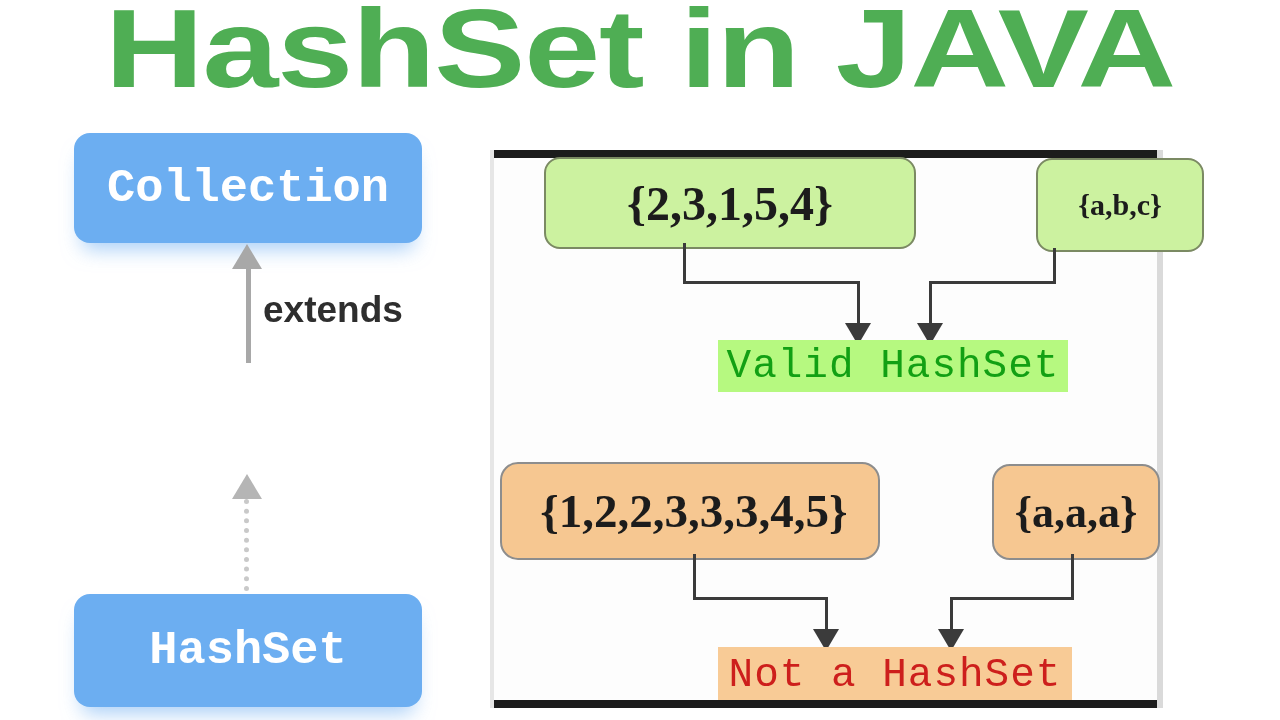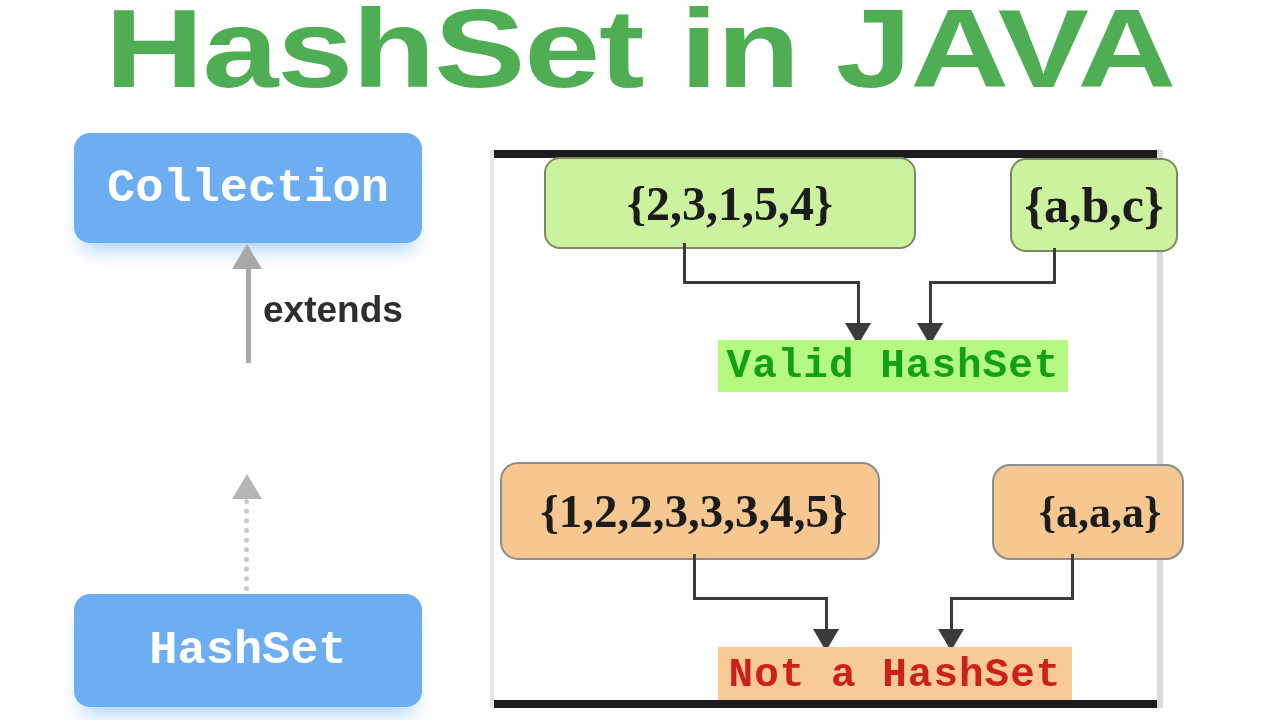--- a/index.html
+++ b/index.html
@@ -55,23 +55,23 @@
   .bar.bottom{bottom:0;}
 
   .setbox{
     position:absolute;display:flex;align-items:center;justify-content:center;
     font-family:"Liberation Serif", serif;font-weight:600;color:var(--set-text);
     white-space:nowrap;
   }
   .setbox.green{background:var(--valid-fill);border:2px solid var(--valid-border);border-radius:16px;margin-left:44px;}
   .setbox.orange{background:var(--invalid-fill);border:2px solid var(--invalid-border);border-radius:18px;}
   .gA{left:6px;top:7px;width:368px;height:88px;font-size:48px;}
-  .gB{left:472px;top:8px;width:164px;height:90px;font-size:50px;}
+  .gB{left:498px;top:8px;width:164px;height:90px;font-size:30px;}
   .oA{left:6px;top:312px;width:368px;height:94px;font-size:47px;padding-left:8px;}
-  .oB{left:498px;top:314px;width:164px;height:92px;font-size:44px;padding-left:24px;}
+  .oB{left:498px;top:314px;width:164px;height:92px;font-size:44px;}
 
   .seg{position:absolute;background:var(--connector);}
   .vl1{left:189px;top:93px;width:3px;height:40px;}
   .vl2{left:189px;top:131px;width:177px;height:3px;}
   .vl3{left:363px;top:131px;width:3px;height:44px;}
   .vr1{left:559px;top:98px;width:3px;height:36px;}
   .vr2{left:435px;top:131px;width:127px;height:3px;}
   .vr3{left:435px;top:131px;width:3px;height:44px;}
   .il1{left:199px;top:404px;width:3px;height:46px;}
   .il2{left:199px;top:447px;width:135px;height:3px;}
@@ -83,21 +83,21 @@
   .down-head{position:absolute;width:0;height:0;
     border-left:13px solid transparent;border-right:13px solid transparent;
     border-top:22px solid var(--connector);}
   .vlh{left:351px;top:173px;}
   .vrh{left:423px;top:173px;}
   .ilh{left:319px;top:479px;}
   .irh{left:444px;top:479px;}
 
   .result{
     position:absolute;display:flex;align-items:center;justify-content:center;
-    font-family:"Liberation Mono", monospace;font-weight:bold;font-size:41px;
+    font-family:"Liberation Mono", monospace;font-weight:normal;font-size:41px;
     letter-spacing:1px;white-space:nowrap;
   }
   .valid-result{left:224px;top:190px;width:350px;height:52px;background:var(--valid-highlight);color:var(--valid-text);}
   .invalid-result{left:224px;top:497px;width:354px;height:56px;background:var(--invalid-highlight);color:var(--invalid-text);}
 </style>
 </head>
 <body>
 
 <div class="stage">
 

